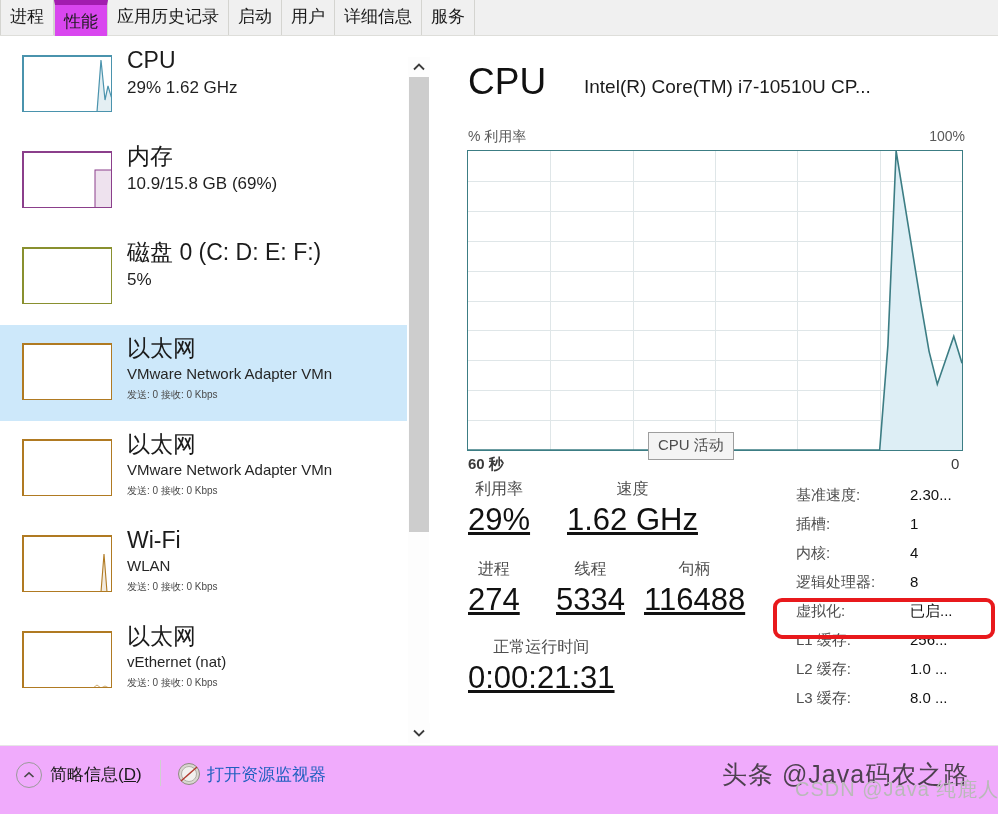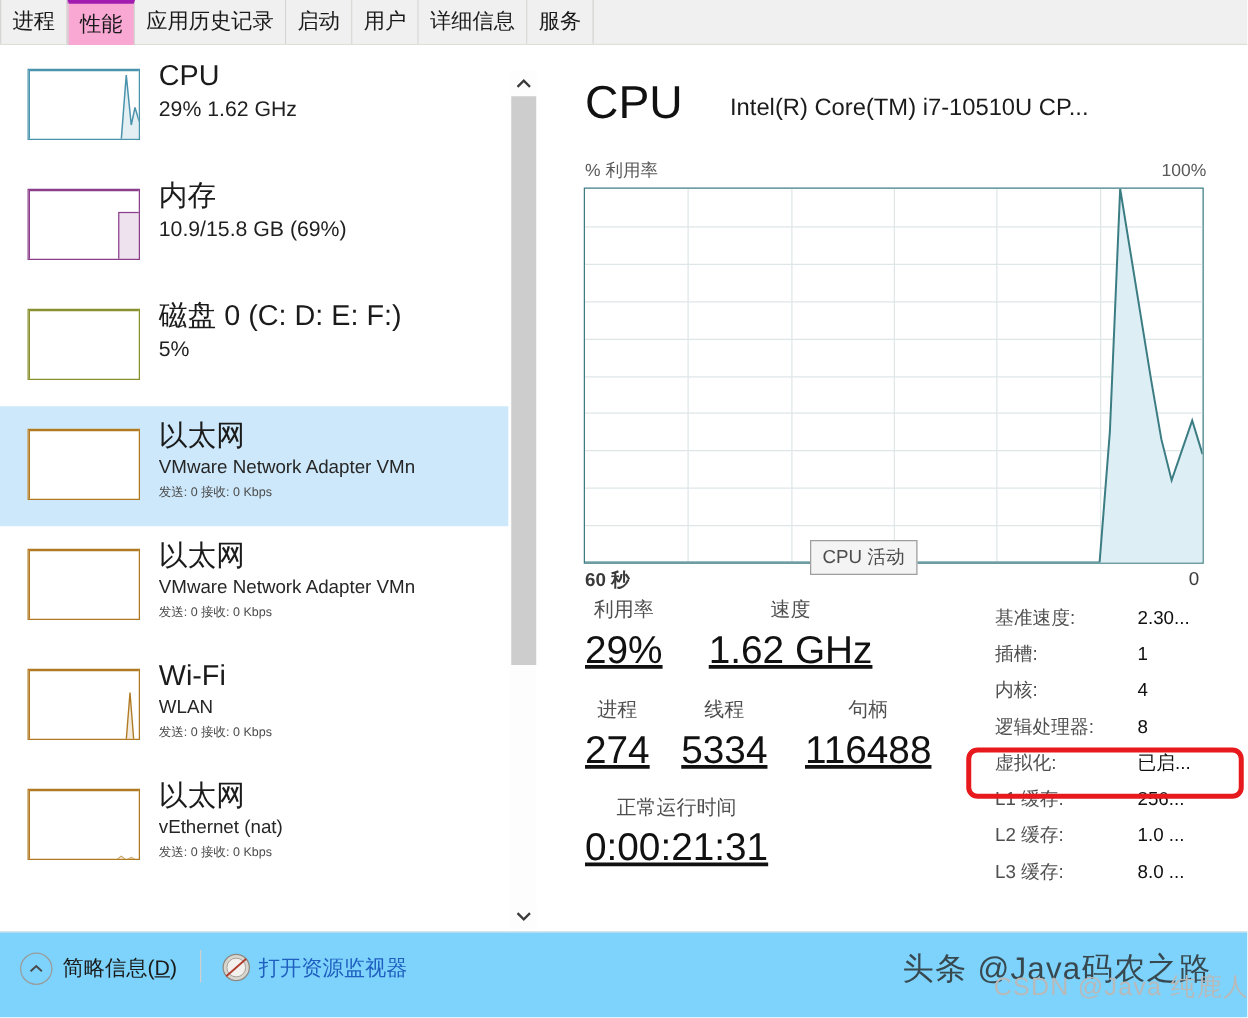--- a/index.html
+++ b/index.html
@@ -31,23 +31,23 @@
     line-height: 33px;
     font-size: 17px;
     color: #1a1a1a;
     background: #f0f0f0;
     border-right: 1px solid #d4d4d0;
     box-sizing: border-box;
     white-space: nowrap;
   }
   .tab:first-child { border-left: 1px solid #d4d4d0; }
   .tab.selected {
-    background: #f9a8d4;
+    background: #d946ef;
     border-left: 1px solid #d4d4d0;
-    border-top: 3px solid #a21caf;
+    border-top: 5px solid #a21caf;
     height: 36px;
     z-index: 3;
   }
 
   
   #sidebar {
     position: absolute; left: 0; top: 37px;
     width: 407px; height: 708px;
     background: #ffffff;
     overflow: hidden;
@@ -166,21 +166,21 @@
     text-align: center;
   }
   .stat .v {
     font-size: 31px; color: #111111; line-height: 40px;
     white-space: nowrap;
     text-decoration: underline;
   }
   #s-util  { left: 36px;  top: 434px; }
   #s-speed { left: 135px; top: 434px; }
   #s-proc  { left: 36px;  top: 514px; }
-  #s-thr   { left: 113px; top: 514px; }
+  #s-thr   { left: 124px; top: 514px; }
   #s-hand  { left: 212px; top: 514px; }
   #s-up    { left: 36px;  top: 592px; }
 
   
   #specs {
     position: absolute; left: 360px; top: 436px;
     width: 200px;
   }
   .spec-row { position: relative; height: 29px; }
   .spec-k {
@@ -200,21 +200,21 @@
     border-radius: 9px;
     box-sizing: border-box;
     z-index: 5;
     pointer-events: none;
   }
 
   
   #bottombar {
     position: absolute; left: 0; top: 745px;
     width: 998px; height: 69px;
-    background: #7dd3fc;
+    background: #f0abfc;
     border-top: 1px solid #e6e6e6;
     box-sizing: border-box;
   }
   #fewer-btn {
     position: absolute; left: 16px; top: 14px;
     height: 30px;
   }
   #fewer-circle {
     position: absolute; left: 0; top: 2px;
     width: 26px; height: 26px;

